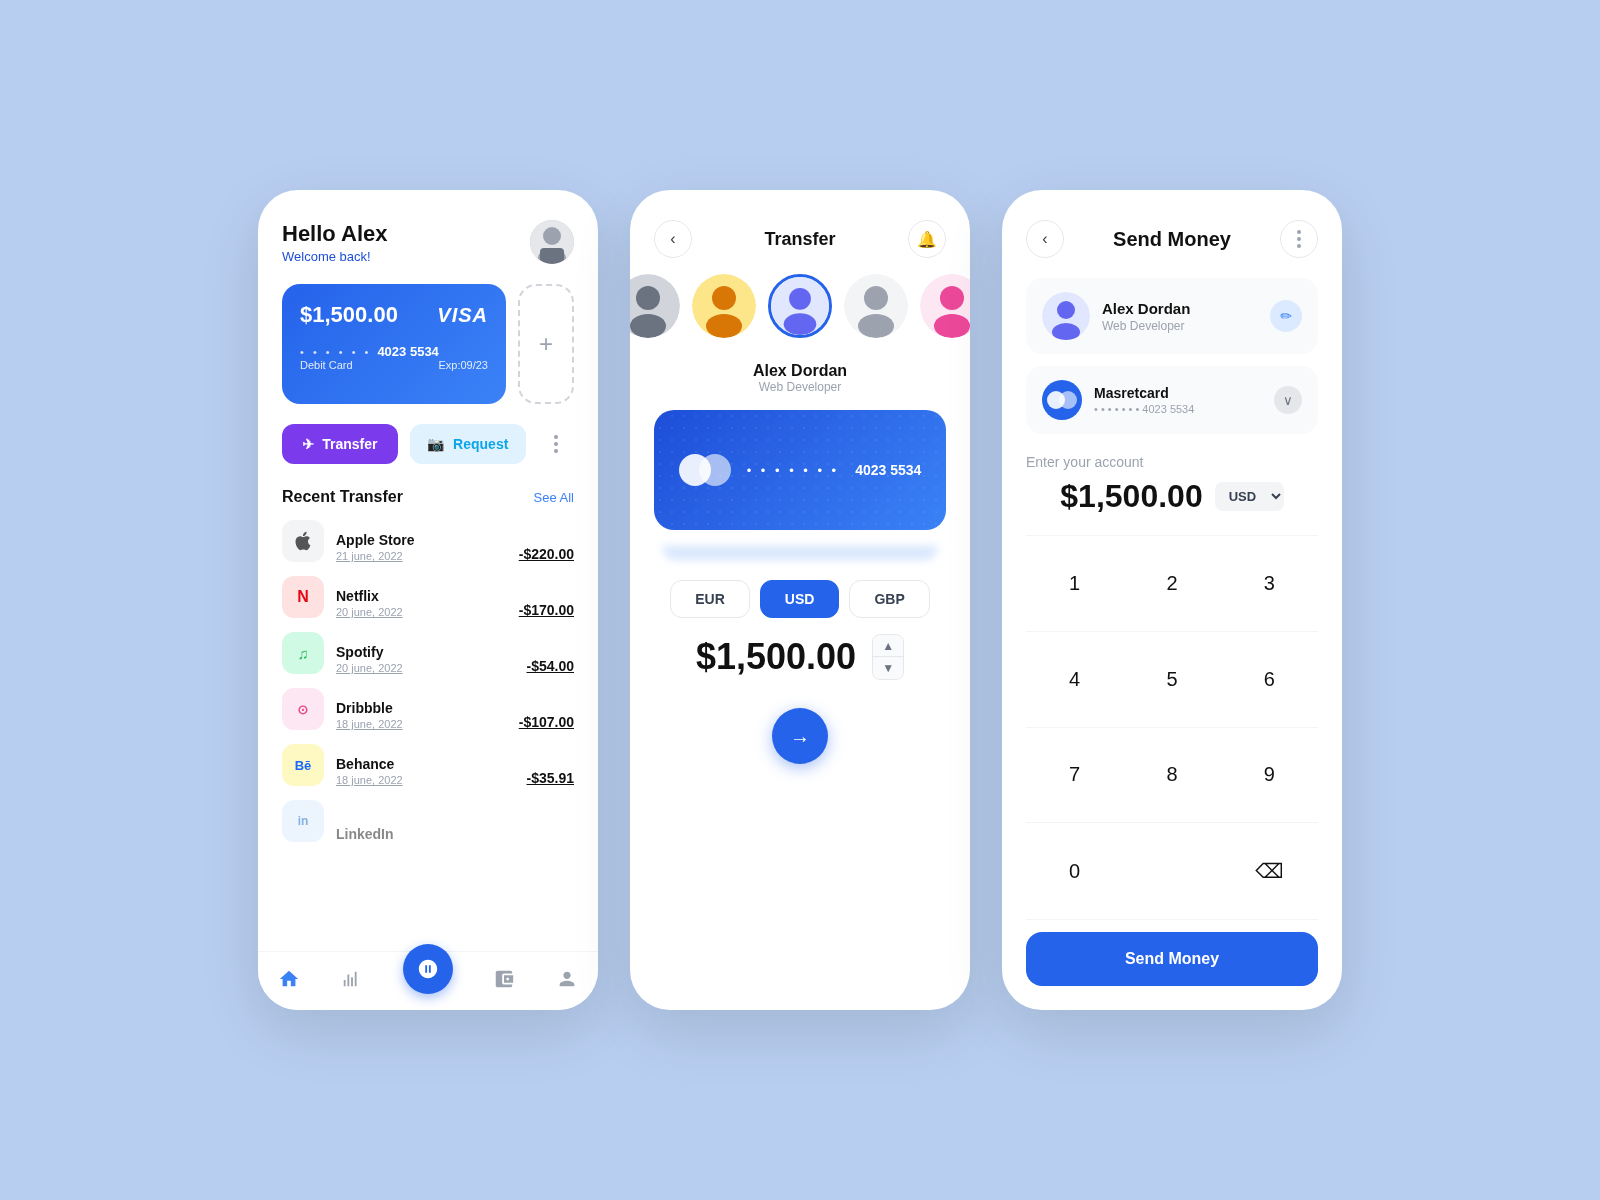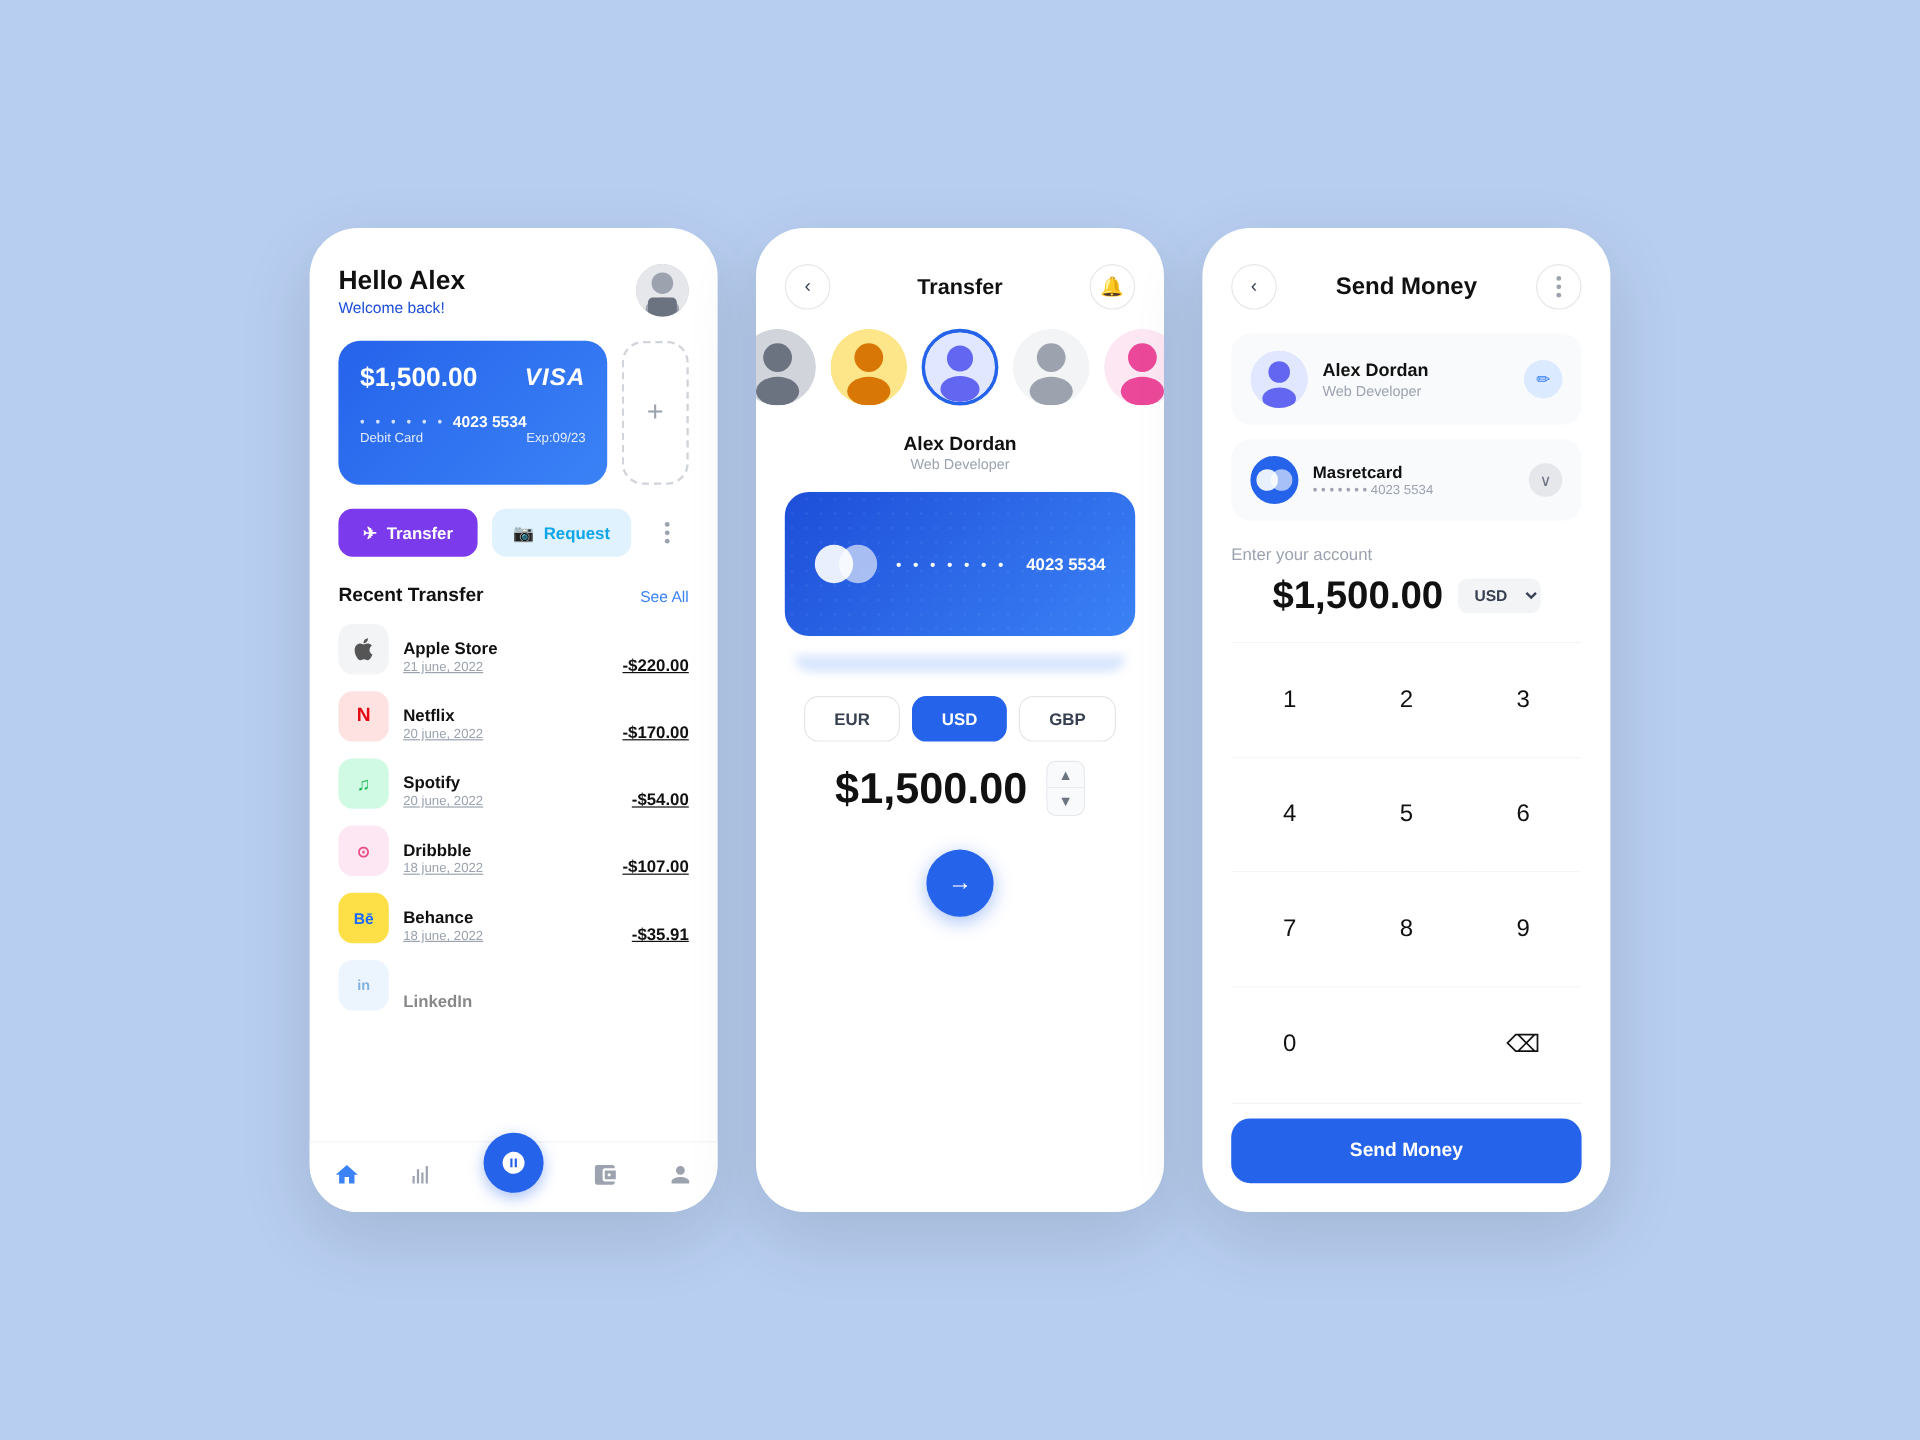--- a/index.html
+++ b/index.html
@@ -443,21 +443,21 @@
     <div class="transfer-item">
       <div class="transfer-icon" style="background:#fce7f3; color:#ea4c89; font-weight:700; font-size:13px;">⊙</div>
       <div class="transfer-info">
         <div class="transfer-name">Dribbble</div>
         <div class="transfer-date">18 june, 2022</div>
       </div>
       <span class="transfer-amount">-$107.00</span>
     </div>
 
     <div class="transfer-item">
-      <div class="transfer-icon" style="background:#fde047; color:#1769ff; font-weight:700; font-size:13px;">Bē</div>
+      <div class="transfer-icon" style="background:#fef9c3; color:#1769ff; font-weight:700; font-size:13px;">Bē</div>
       <div class="transfer-info">
         <div class="transfer-name">Behance</div>
         <div class="transfer-date">18 june, 2022</div>
       </div>
       <span class="transfer-amount">-$35.91</span>
     </div>
 
     <div class="transfer-item" style="opacity:0.5;">
       <div class="transfer-icon" style="background:#dbeafe; color:#0a66c2; font-weight:700; font-size:12px;">in</div>
       <div class="transfer-info">

